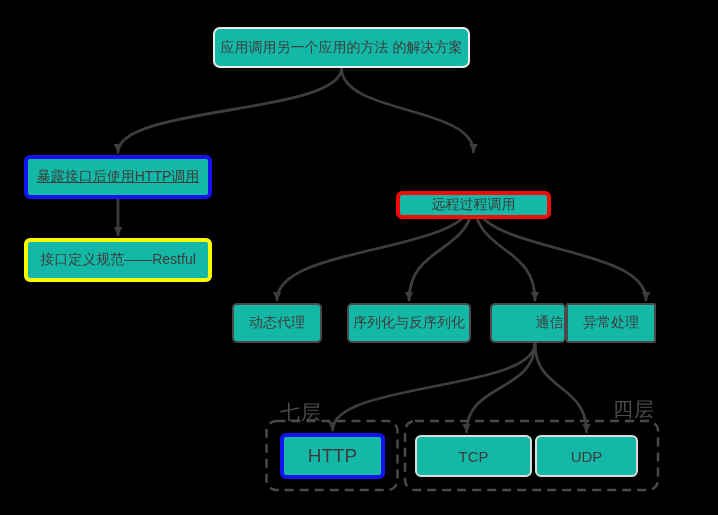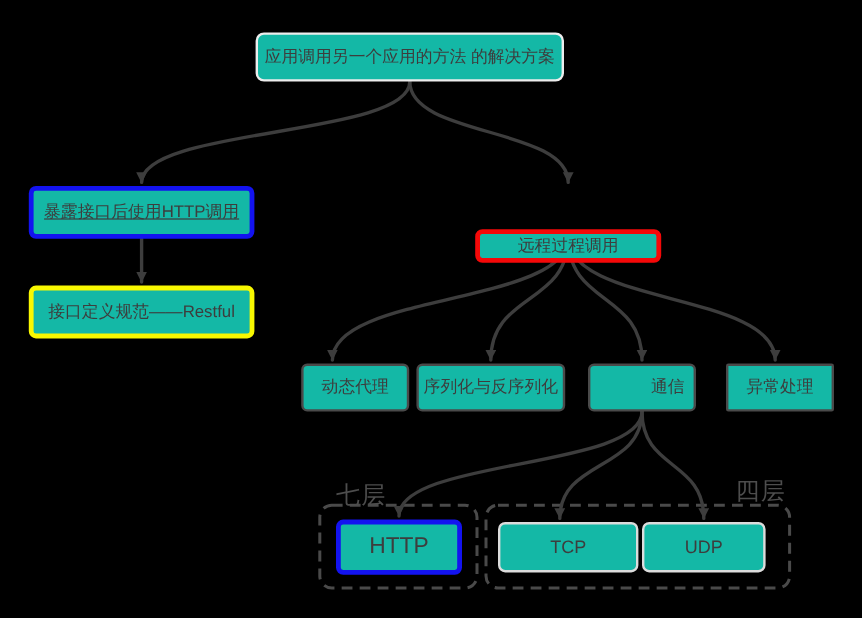--- a/index.html
+++ b/index.html
@@ -49,22 +49,22 @@
     font-size: 14px;
     white-space: nowrap;
     cursor: default;
   }
   #node-root              { left: 213px; top: 27px;  width: 257px; height: 41px; border-color:#ededed; border-radius: 7px; }
   #node-expose_http       { left: 24px;  top: 155px; width: 188px; height: 44px; border-width: 4px; }
   #node-restful           { left: 24px;  top: 238px; width: 188px; height: 44px; border-width: 4px; }
   #node-rpc               { left: 396px; top: 155px; width: 155px; height: 28px; border-width: 4px; margin-top: 36px; }
   #node-dynamic_proxy     { left: 232px; top: 303px; width: 90px;  height: 40px; border-width: 2px; border-radius: 5px; }
   #node-serialization     { left: 347px; top: 303px; width: 124px; height: 40px; border-width: 2px; border-radius: 5px; }
-  #node-communication     { left: 490px; top: 303px; width: 90px;  height: 40px; border-width: 2px; border-radius: 5px; padding-left: 43px; }
-  #node-exception_handling{ left: 605px; top: 303px; width: 90px;  height: 40px; border-width: 2px; border-radius: 2px; }
+  #node-communication     { left: 490px; top: 303px; width: 76px;  height: 40px; border-width: 2px; border-radius: 5px; padding-left: 43px; }
+  #node-exception_handling{ left: 566px; top: 303px; width: 90px;  height: 40px; border-width: 2px; border-radius: 2px; }
   #node-http              { left: 280px; top: 433px; width: 105px; height: 46px; border-width: 4px; font-size: 19px; }
   #node-tcp               { left: 415px; top: 435px; width: 117px; height: 42px; font-size: 15px; }
   #node-udp               { left: 535px; top: 435px; width: 103px; height: 42px; font-size: 15px; }
   .group-label {
     position: absolute;
     color: #4d4d4d;
     font-size: 20px;
     letter-spacing: 1px;
   }
   #label-seven { left: 280px; top: 399px; }
@@ -99,21 +99,21 @@
   <div class="group-label" id="label-four">四层</div>
 
   <div class="node" id="node-root" style="border-color: rgb(237, 237, 237);">应用调用另一个应用的方法 的解决方案</div>
 
   <div class="node" id="node-expose_http" style="border-color: rgb(19, 19, 240); text-decoration: underline;">暴露接口后使用HTTP调用</div>
 
   <div class="node" id="node-restful" style="border-color: rgb(248, 248, 0);">接口定义规范——Restful</div>
 
   <div class="node" id="node-rpc" style="border-color: rgb(245, 8, 8);">远程过程调用</div>
 
-  <div class="node" id="node-dynamic_proxy" style="border-color: rgb(74, 74, 74); margin-left: 19px;">动态代理</div>
+  <div class="node" id="node-dynamic_proxy" style="border-color: rgb(74, 74, 74);">动态代理</div>
 
   <div class="node" id="node-serialization" style="border-color: rgb(74, 74, 74);">序列化与反序列化</div>
 
   <div class="node" id="node-communication" style="border-color: rgb(74, 74, 74);">通信</div>
 
   <div class="node" id="node-exception_handling" style="border-color: rgb(74, 74, 74);">异常处理</div>
 
   <div class="node" id="node-http" style="border-color: rgb(19, 19, 240);">HTTP</div>
 
   <div class="node" id="node-tcp" style="border-color: rgb(220, 220, 220);">TCP</div>

